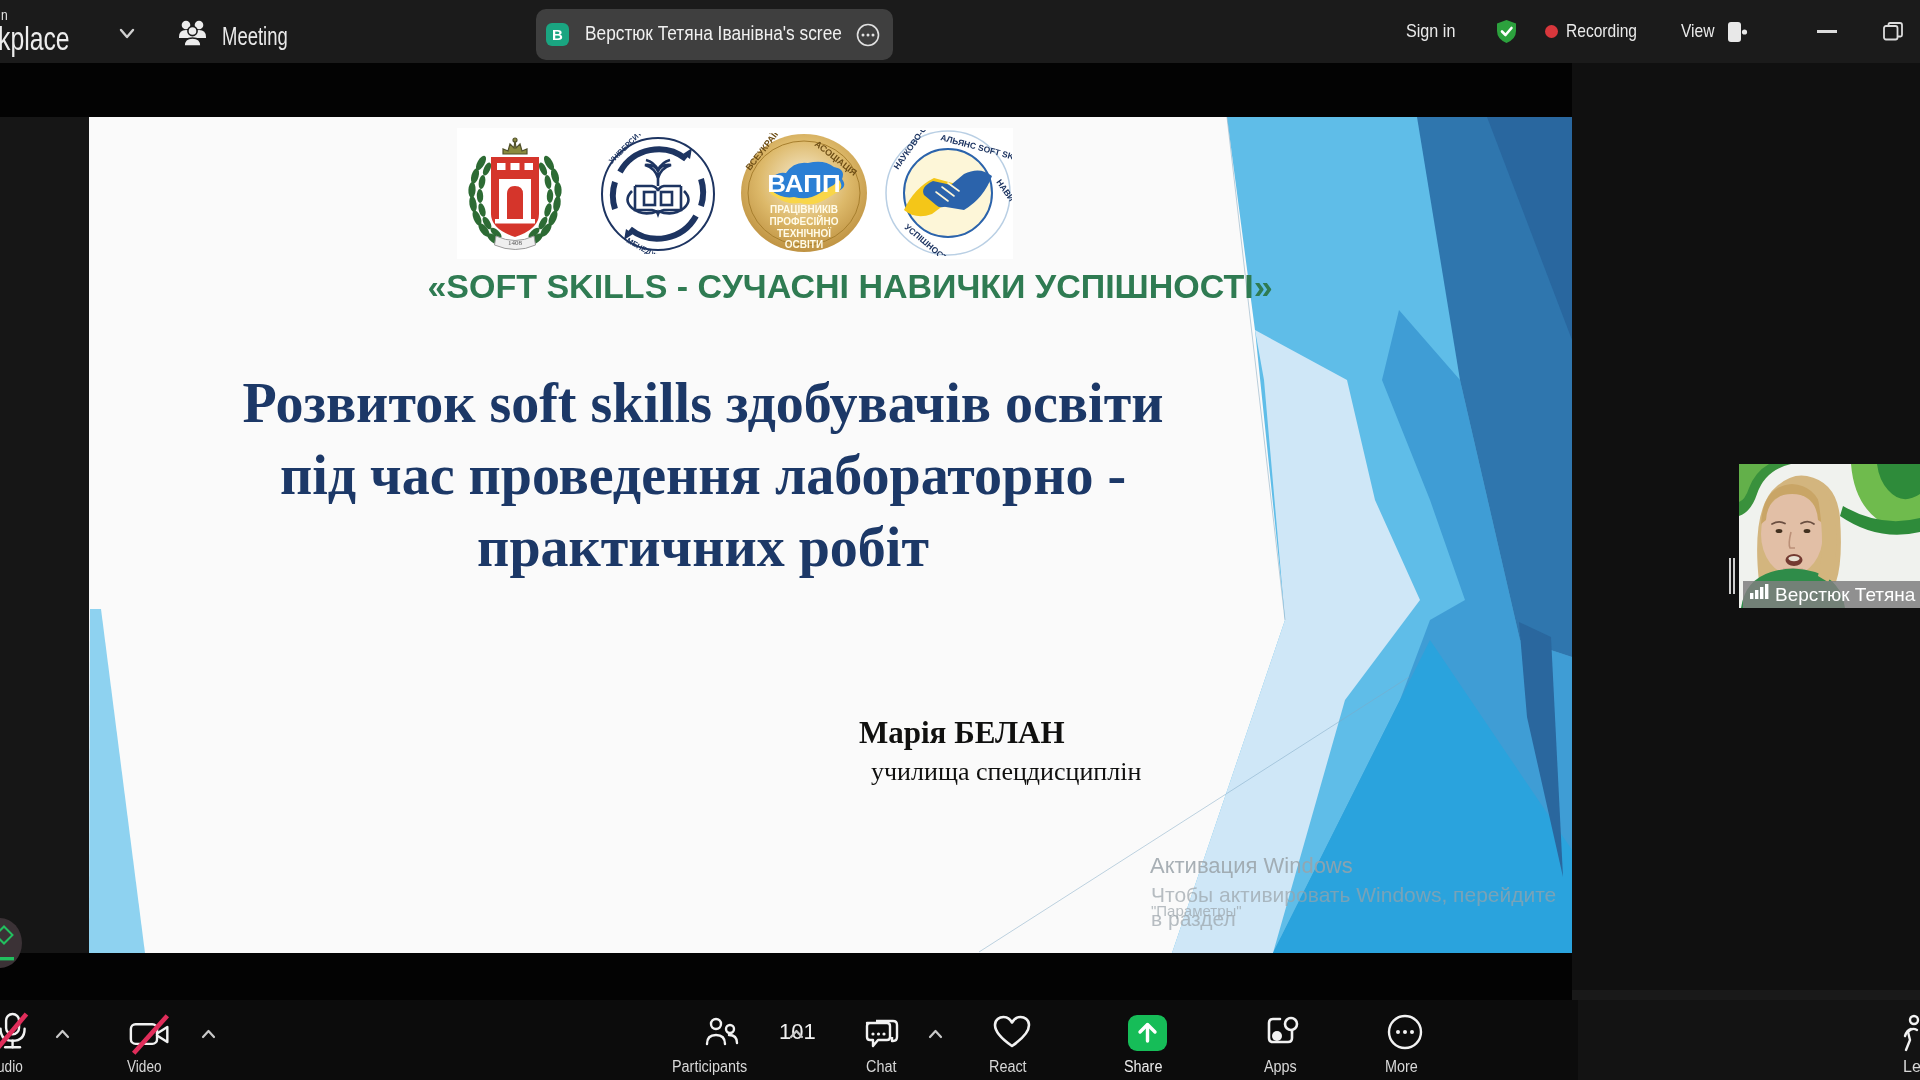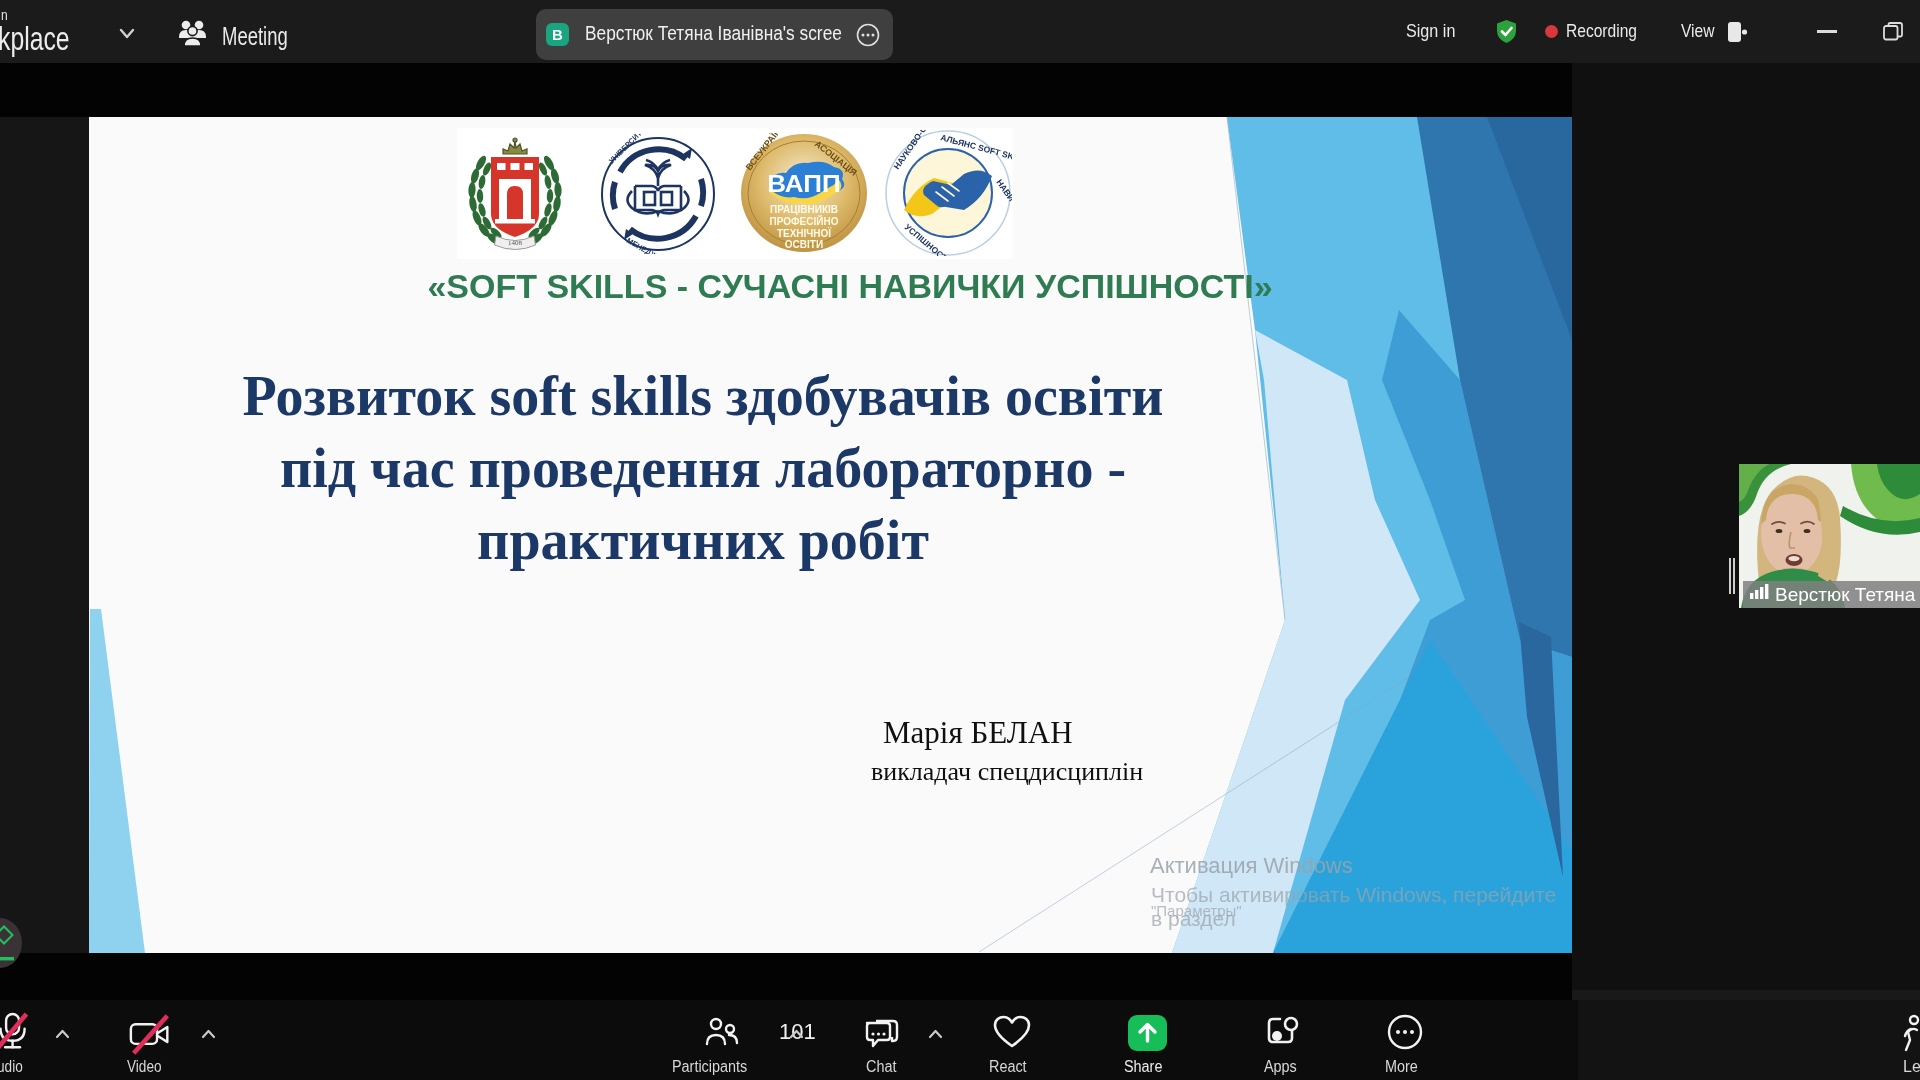--- a/index.html
+++ b/index.html
@@ -193,26 +193,26 @@
     <g font-size="8.5" font-weight="bold" fill="#1d3461">
       <text x="14" y="40" transform="rotate(-55 14 40)">НАУКОВО-ОСВІТНІЙ</text>
       <text x="56" y="10" transform="rotate(15 56 10)">АЛЬЯНС SOFT SKILLS</text>
       <text x="112" y="52" transform="rotate(55 112 52)">НАВИЧКИ</text>
       <text x="20" y="98" transform="rotate(40 20 98)">УСПІШНОСТІ</text>
     </g>
   </svg>
 
   <div class="abs" style="left:0;top:150px;width:1478px;text-align:center;color:#2f7b52;font-size:34px;font-weight:bold;letter-spacing:0px;padding-left:44px;">«SOFT SKILLS - СУЧАСНІ НАВИЧКИ УСПІШНОСТІ»</div>
 
-  <div class="abs" style="left:0;top:243px;width:1228px;text-align:center;color:#1c3867;font-size:56px;font-weight:bold;font-family:'Liberation Serif',serif;line-height:72px;">
+  <div class="abs" style="left:0;top:250px;width:1228px;text-align:center;color:#1c3867;font-size:56px;font-weight:bold;font-family:'Liberation Serif',serif;line-height:72px;">
     Розвиток soft skills здобувачів освіти<br>під час проведення лабораторно -<br>практичних робіт
   </div>
 
-  <div class="abs" style="left:794px;top:598px;color:#10100f;font-family:'Liberation Serif',serif;font-size:31px;font-weight:normal;">Марія БЕЛАН</div>
-  <div class="abs" style="left:782px;top:640px;color:#10100f;font-family:'Liberation Serif',serif;font-size:26px;">викладач спецдисциплін</div>
+  <div class="abs" style="left:770px;top:598px;color:#10100f;font-family:'Liberation Serif',serif;font-size:31px;font-weight:bold;">Марія БЕЛАН</div>
+  <div class="abs" style="left:782px;top:640px;color:#10100f;font-family:'Liberation Serif',serif;font-size:26px;">училища спецдисциплін</div>
 
   <div class="abs" style="left:1061px;top:736px;color:#9aa3a9;font-size:22px;opacity:.85">Активация Windows</div>
   <div class="abs" style="left:1062px;top:766px;color:#9aa3a9;font-size:21px;opacity:.7">Чтобы активировать Windows, перейдите в раздел</div>
   <div class="abs" style="left:1062px;top:785px;color:#9aa3a9;font-size:15px;opacity:.7">"Параметры"</div>
 </div>
 
 <div class="abs" style="left:-22px;top:918px;width:44px;height:50px;border-radius:50%;background:#3b3236;"></div>
 <svg class="abs" style="left:0px;top:924px" width="18" height="42" viewBox="0 0 18 42">
   <rect x="-2" y="5" width="12" height="12" transform="rotate(45 4 11)" fill="none" stroke="#22bf5f" stroke-width="2"></rect>
   <rect x="-4" y="33" width="18" height="3.4" fill="#22bf5f"></rect>

